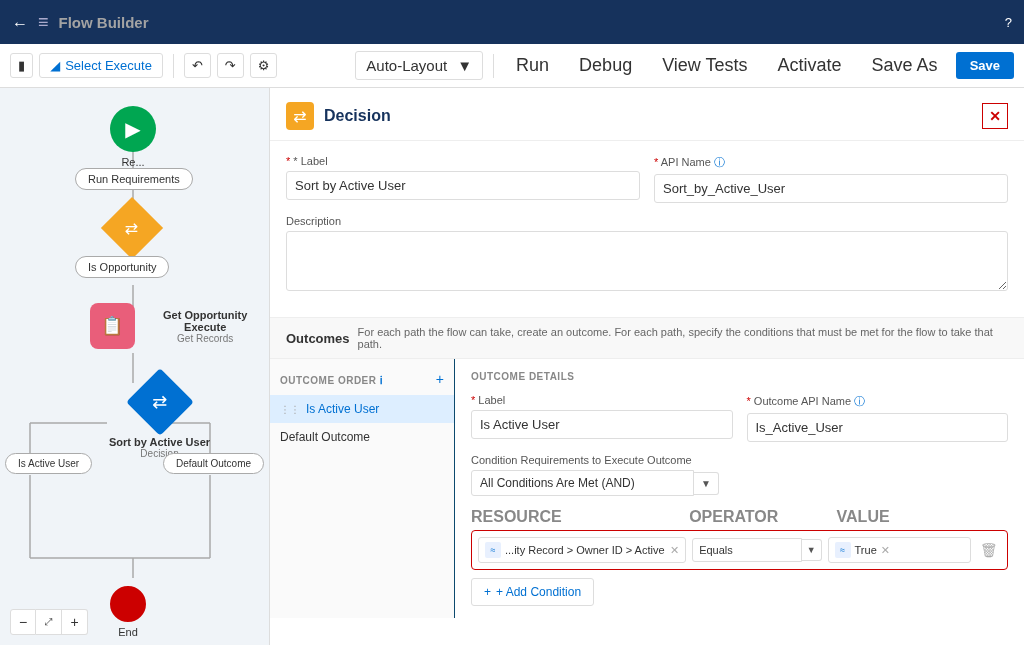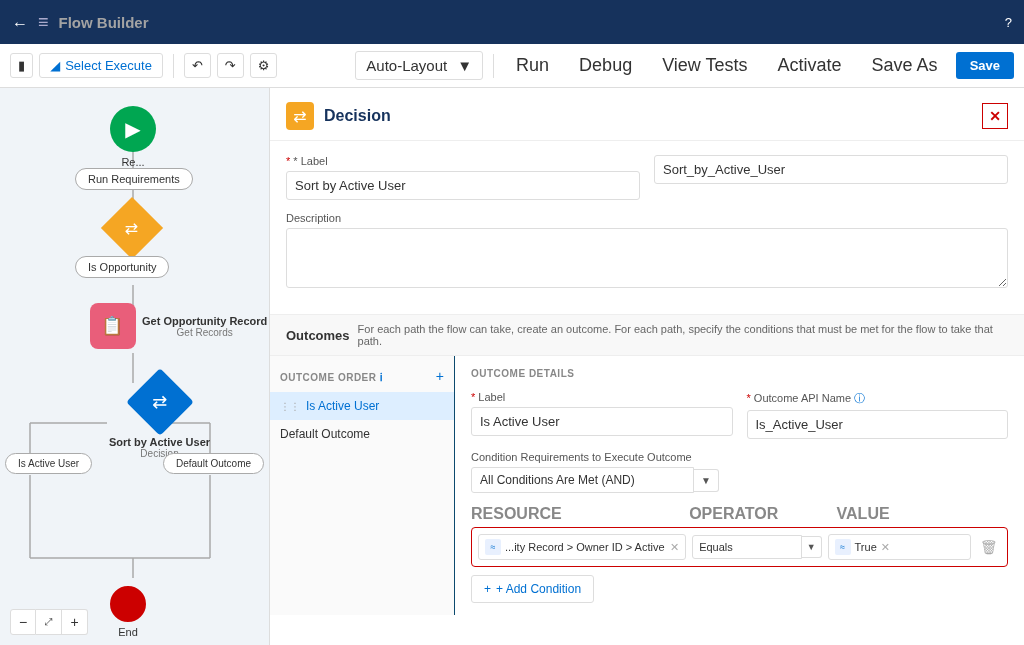--- a/index.html
+++ b/index.html
@@ -340,21 +340,21 @@
         <span>Is Opportunity</span>
       </div>
     </div>
 
     <div class="flow-node" style="top:215px; left:90px;">
       <div style="display:flex;align-items:center;gap:6px;">
         <div class="node-record">
           <span style="font-size:18px;">📋</span>
         </div>
         <div>
-          <div style="font-size:11px;color:#333;font-weight:600;">Get Opportunity Record</div>
+          <div style="font-size:11px;color:#333;font-weight:600;">Get Opportunity Execute</div>
           <div style="font-size:10px;color:#777;">Get Records</div>
         </div>
       </div>
     </div>
 
     <div class="flow-node" style="top:290px; left:109px;">
       <div style="display:flex;flex-direction:column;align-items:center;">
         <div style="width:48px;height:48px;background:#0070d2;border:3px solid #0070d2;transform:rotate(45deg);display:flex;align-items:center;justify-content:center;border-radius:4px;">
           <span style="transform:rotate(-45deg);color:white;font-size:18px;">⇄</span>
         </div>
@@ -405,20 +405,23 @@
 
     <div class="panel-body">
       <div class="form-row">
         <div class="form-group">
           <label class="form-label">
             <span class="req">*</span> <span>* Label</span>
           </label>
           <input class="form-input" type="text" value="Sort by Active User" style="">
         </div>
         <div class="form-group">
+          <label class="form-label">
+            <span class="req">*</span> API Name <span class="info-icon">ⓘ</span>
+          </label>
           <input class="form-input" type="text" value="Sort_by_Active_User" style="">
         </div>
       </div>
       <div class="form-row">
         <div class="form-group" style="flex:1;">
           <label class="form-label">Description</label>
           <textarea class="form-textarea" style=""></textarea>
         </div>
       </div>
     </div>

